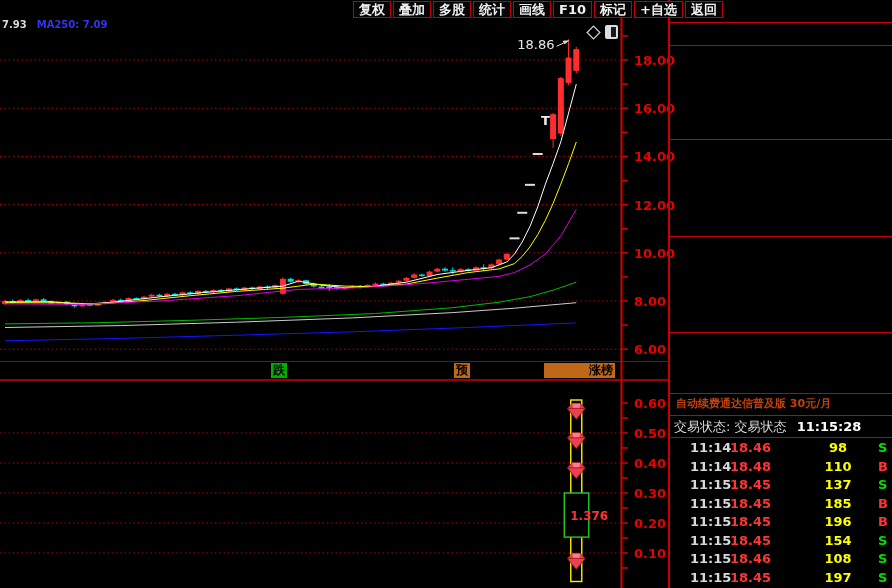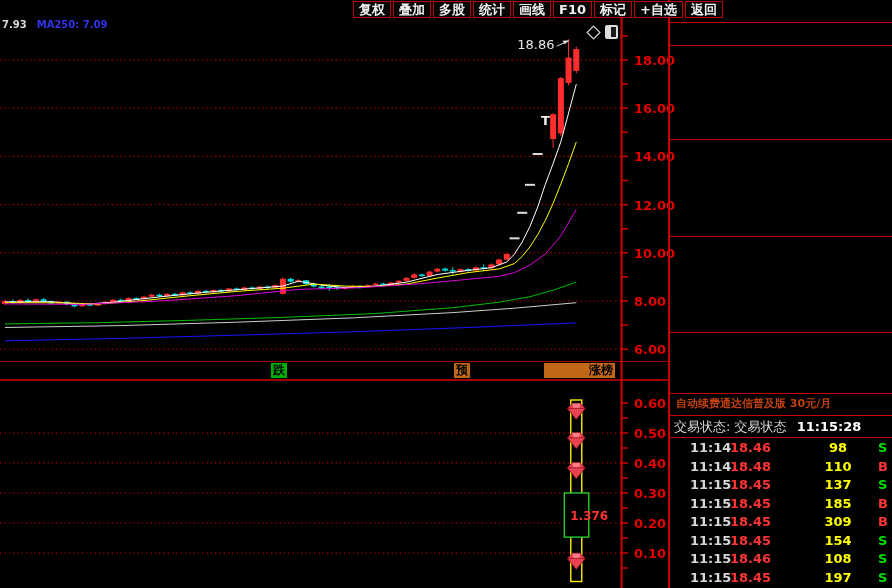--- a/index.html
+++ b/index.html
@@ -340,21 +340,21 @@
       <div class="hrow" style="top: 495.5px; left: 670px; width: 230px; position: absolute; z-index: 2;">
         <span class="pos num t-time">11:15</span>
         <span class="pos num cr t-price">18.45</span>
         <span class="pos num t-vol">185</span>
         <span class="pos num t-side" style="color: rgb(255, 52, 52);">B</span>
         <span class="pos num t-tail">2</span>
       </div>
       <div class="hrow" style="top: 514px; left: 670px; width: 230px; position: absolute; z-index: 2;">
         <span class="pos num t-time">11:15</span>
         <span class="pos num cr t-price">18.45</span>
-        <span class="pos num t-vol">309</span>
+        <span class="pos num t-vol">196</span>
         <span class="pos num t-side" style="color: rgb(255, 52, 52);">B</span>
         <span class="pos num t-tail">4</span>
       </div>
       <div class="hrow" style="top: 532.5px; left: 670px; width: 230px; position: absolute; z-index: 2;">
         <span class="pos num t-time">11:15</span>
         <span class="pos num cr t-price">18.45</span>
         <span class="pos num t-vol">154</span>
         <span class="pos num t-side" style="color: rgb(0, 224, 0);">S</span>
         <span class="pos num t-tail">2</span>
       </div>

